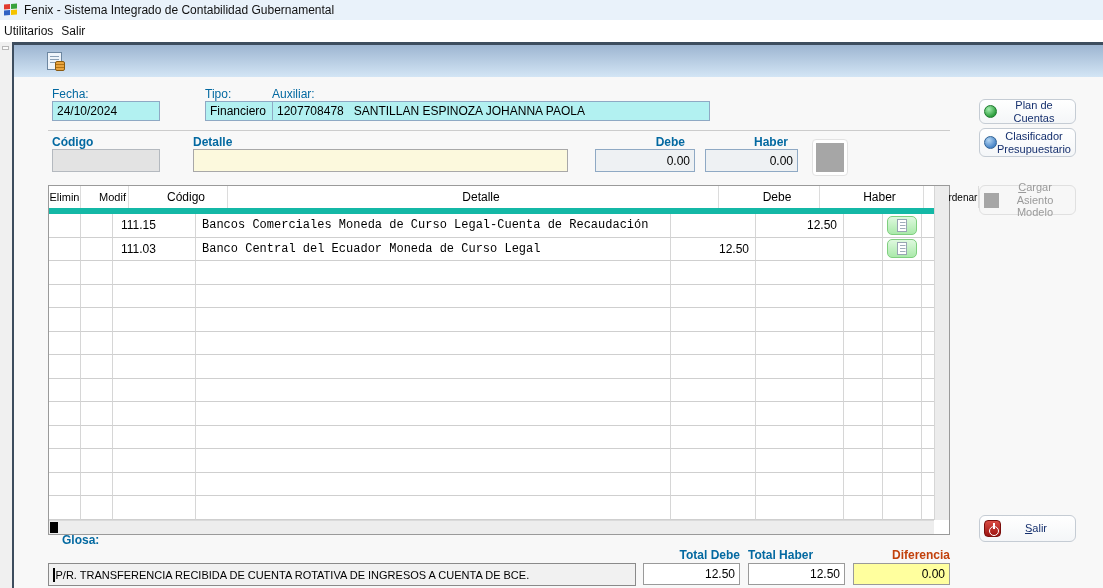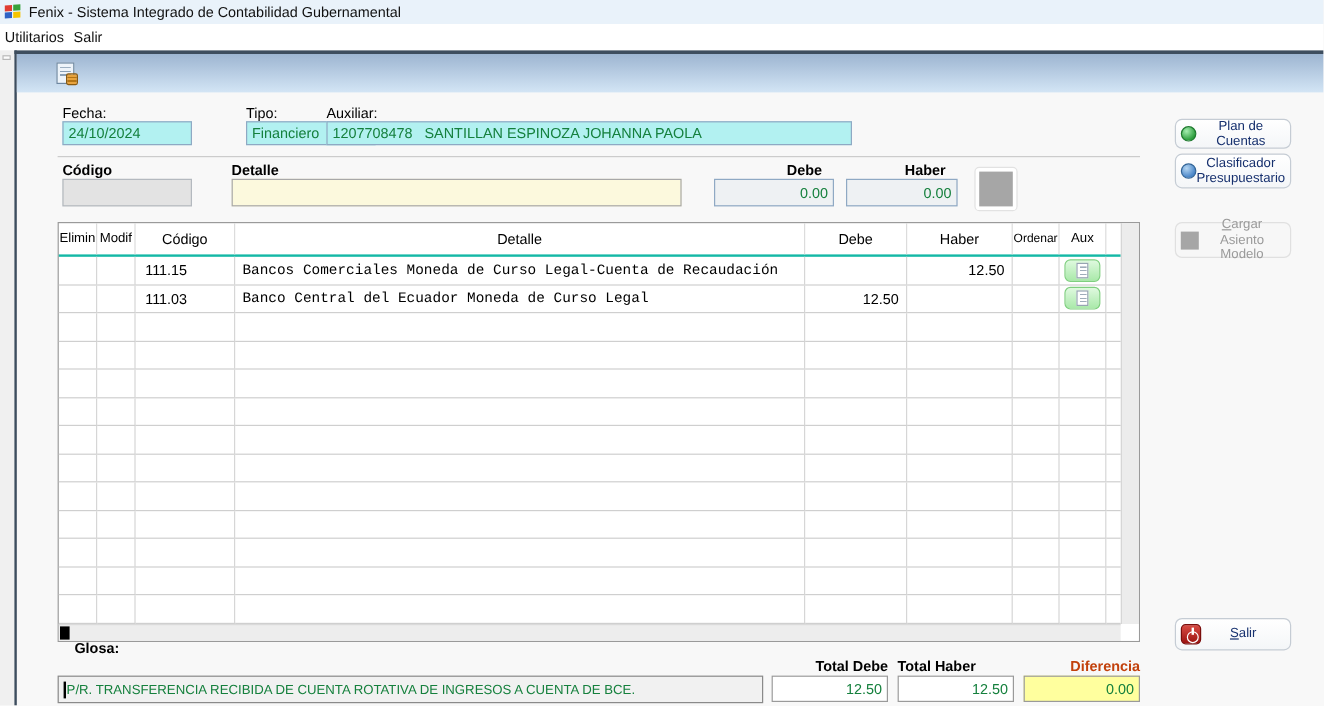--- a/index.html
+++ b/index.html
@@ -31,43 +31,43 @@
   .toolbar { position:absolute; left:0; top:0; width:1089px; height:32px;
              background:linear-gradient(#9db5d1,#d3e5f5); }
   .tb-btn { position:absolute; left:28px; top:4px; width:24px; height:24px; display:flex; align-items:center; justify-content:center; }
   .doc-coins { position:relative; width:15px; height:18px; background:#eef4fa; border:1px solid #6d87a1; }
   .doc-coins:before { content:""; position:absolute; left:2px; top:3px; width:9px; height:9px;
      background:repeating-linear-gradient(#8aa0b6 0 1px, transparent 1px 3px); }
   .doc-coins:after { content:""; position:absolute; right:-4px; bottom:-2px; width:8px; height:8px;
      background:repeating-linear-gradient(#e8a33d 0 2px, #b47413 2px 3px); border:1px solid #8a5a10; border-radius:2px; }
 
   
-  .lbl { position:absolute; font-size:12px; color:#000000; }
+  .lbl { position:absolute; font-size:12px; color:#0369a1; }
   .lbl.b { font-weight:bold; }
   .lbl.red { color:#c2410c; font-weight:bold; }
-  .fld { position:absolute; font-size:12px; color:#15803d; display:flex; align-items:center;
+  .fld { position:absolute; font-size:12px; color:#000000; display:flex; align-items:center;
          padding:0 4px; border:1px solid #8fa9c4; background:#fff; white-space:pre; overflow:hidden;text-align:center; }
   .fld.cyan { background:#b2f1f1; }
   .fld.gray { background:#e3e3e3; border:1px solid #b4b9bf; }
   .fld.yellow { background:#fcf9dd; border:1px solid #a8a8a8; }
   .fld.num { justify-content:flex-end; background:#eef1f3; }
   .fld.white-num { justify-content:flex-end; background:#ffffff; border:1px solid #9a9a9a; }
   .fld.diff { justify-content:flex-end; background:#ffff9e; border:1px solid #9a9a9a; }
   .sep-line { position:absolute; left:48px; top:85px; width:902px; height:1px; background:#cccccc; }
   .caret { display:inline-block; width:1.5px; height:14px; background:#000; margin-right:1px; }
 
   .gray-sq-btn { position:absolute; left:812px; top:95px; width:36px; height:37px; background:#fff;
                  border:1px solid #e2e2e2; border-radius:4px; display:flex; align-items:center; justify-content:center; }
   .gray-sq-btn i { width:28px; height:29px; background:#a6a6a6; }
 
   
   .grid { position:absolute; left:48px; top:140px; width:902px; height:350px; background:#fff; border:1px solid #9a9a9a; }
   .gwrap { position:absolute; left:0; top:0; width:885px; height:334px; }
   .trow { display:grid; grid-template-columns:32px 32px 83px 475px 85px 88px 39px 39px 12px; }
-  .thead { border-bottom:2px solid #14b8a6; height:28px; }
+  .thead { border-bottom:6px solid #14b8a6; height:28px;gap:16px; }
   .thead .tc { display:flex; align-items:center; justify-content:center; font-size:12px; color:#000;
                border-right:1px solid #dcdcdc; border-bottom:0; }
   .thead .tc.sm { font-size:11px; } .thead .tc.xs { font-size:10px; }
   .brow { height:23.5px; }
   .tc { border-right:1px solid #d6d6d6; border-bottom:1px solid #cfcfcf; font-size:12px; color:#000;
         display:flex; align-items:center; overflow:hidden; white-space:nowrap; }
   .tc:last-child { border-right:0; }
   .tc.codigo { padding-left:8px; } .tc.detalle { padding-left:6px;font-family:Liberation Mono, monospace; }
   .tc.amount { justify-content:flex-end; padding-right:6px; }
   .tc.center { justify-content:center; }

